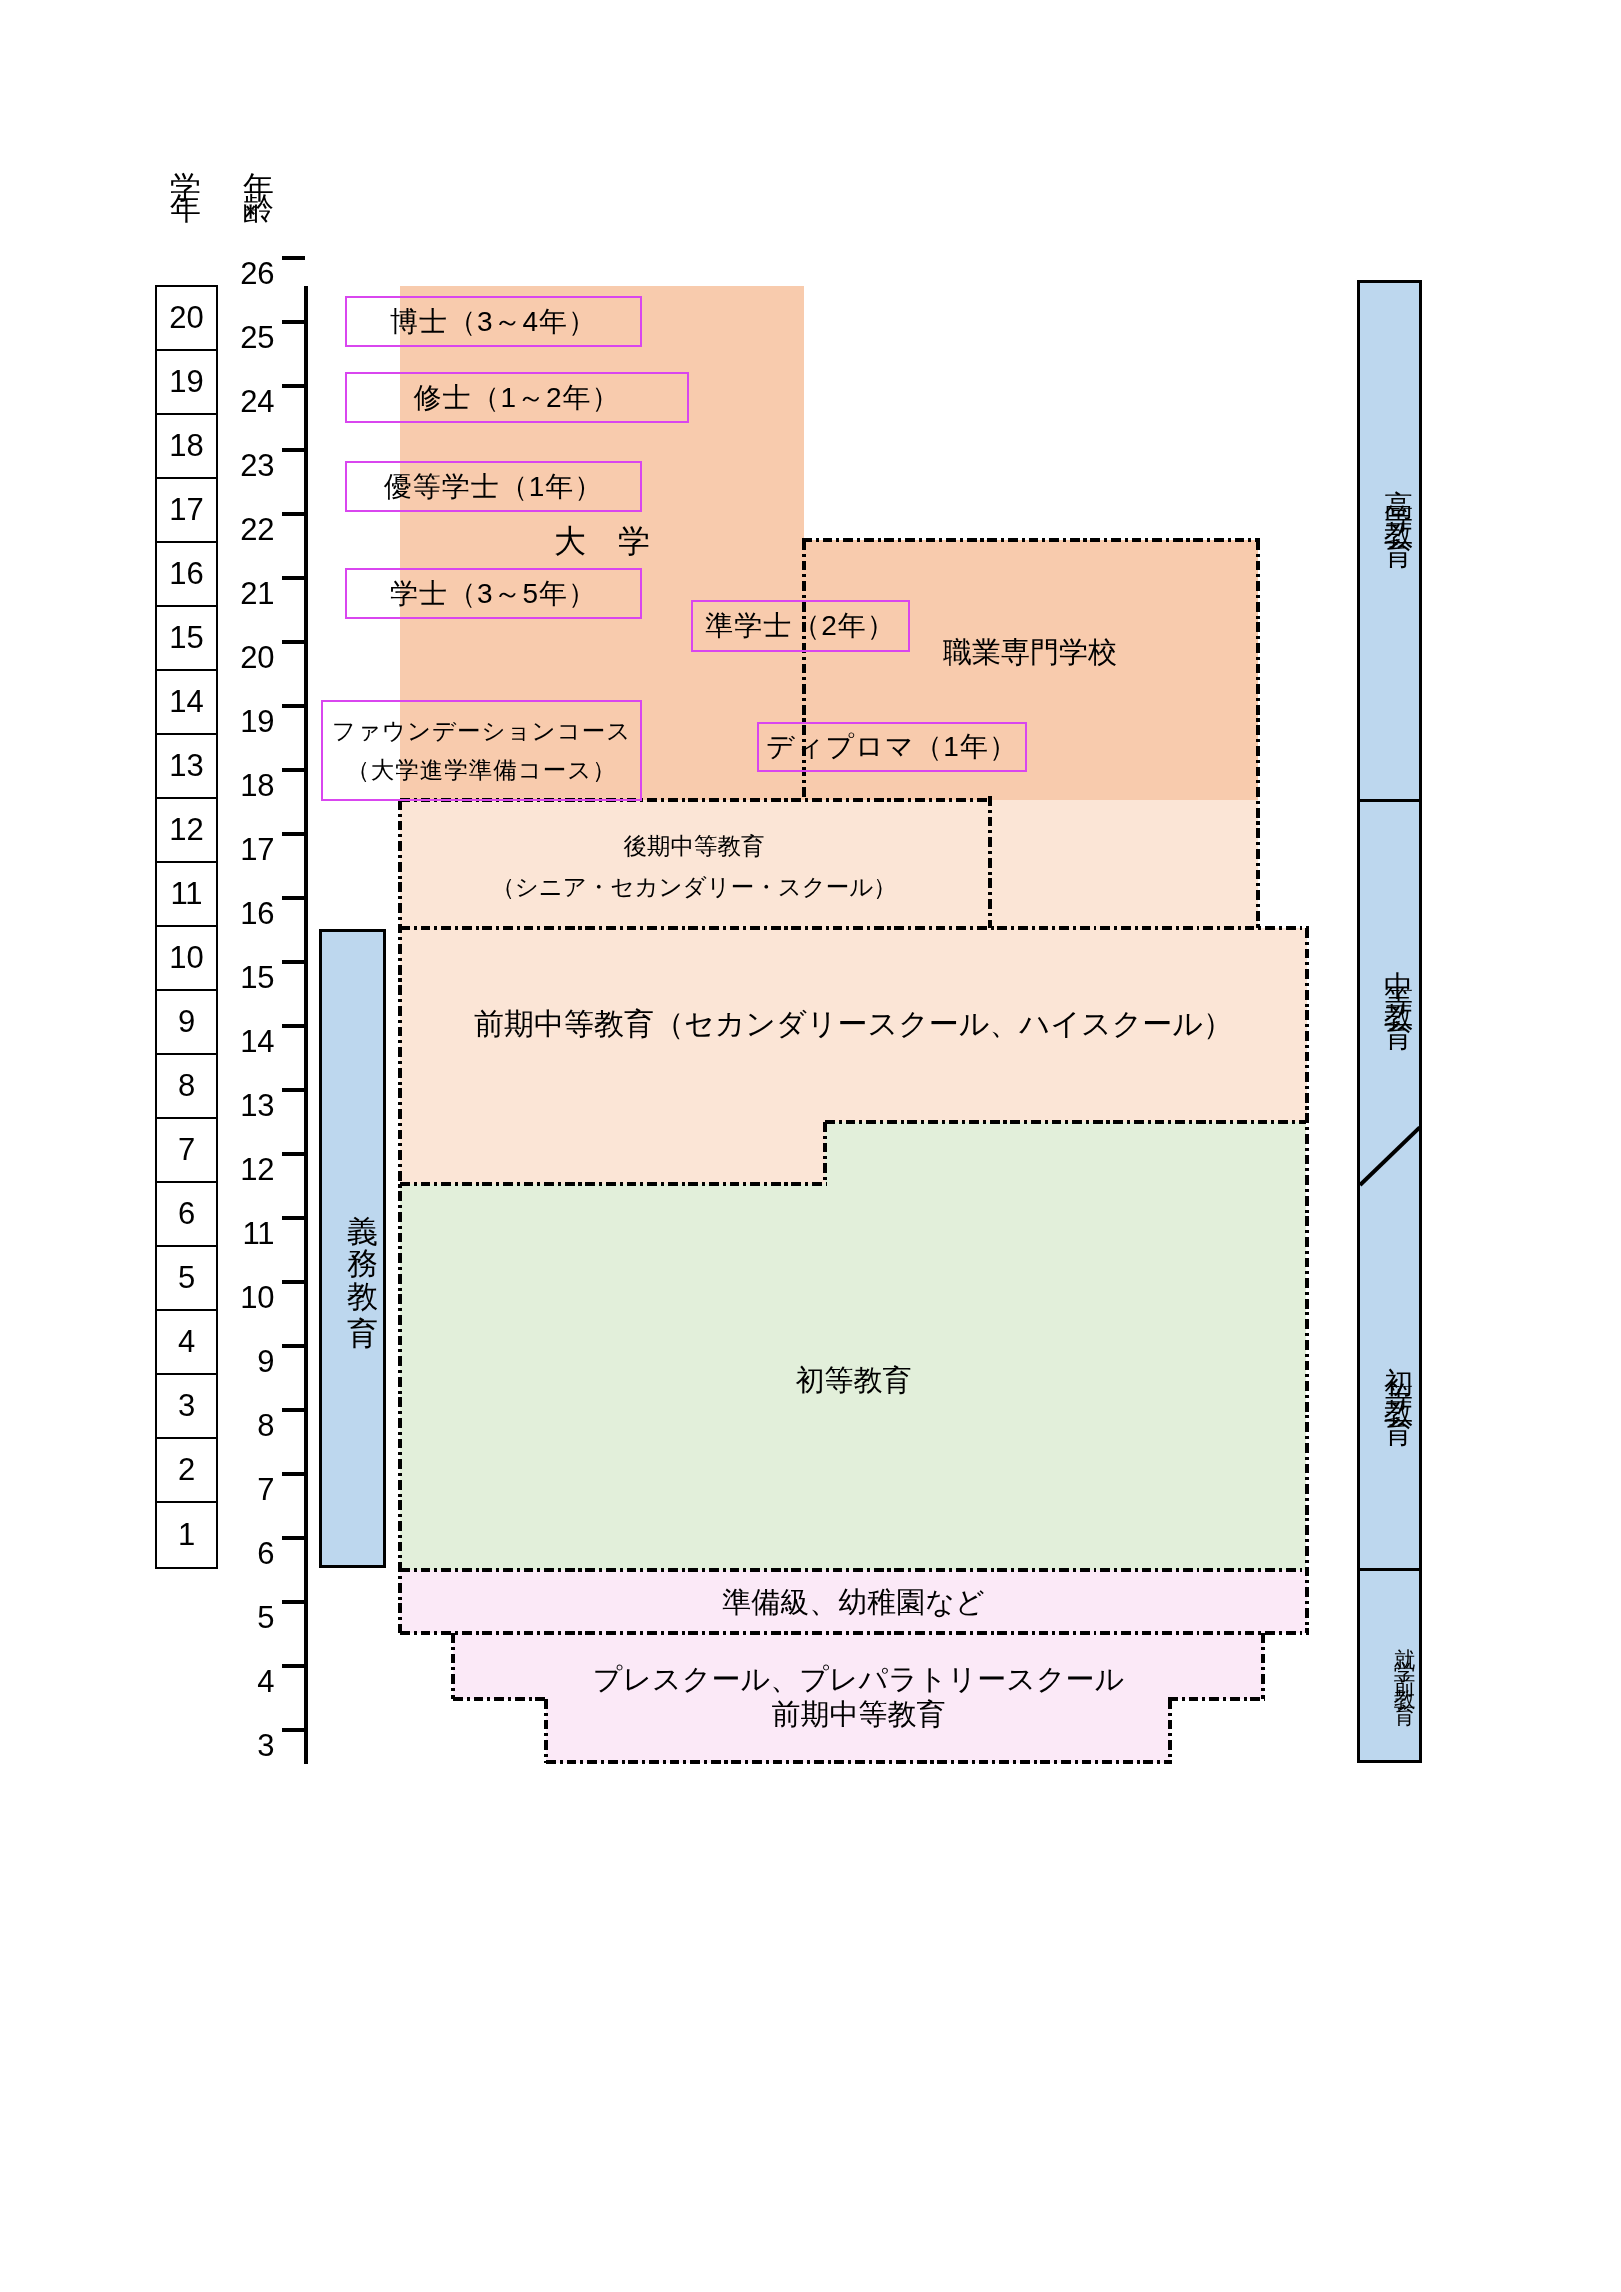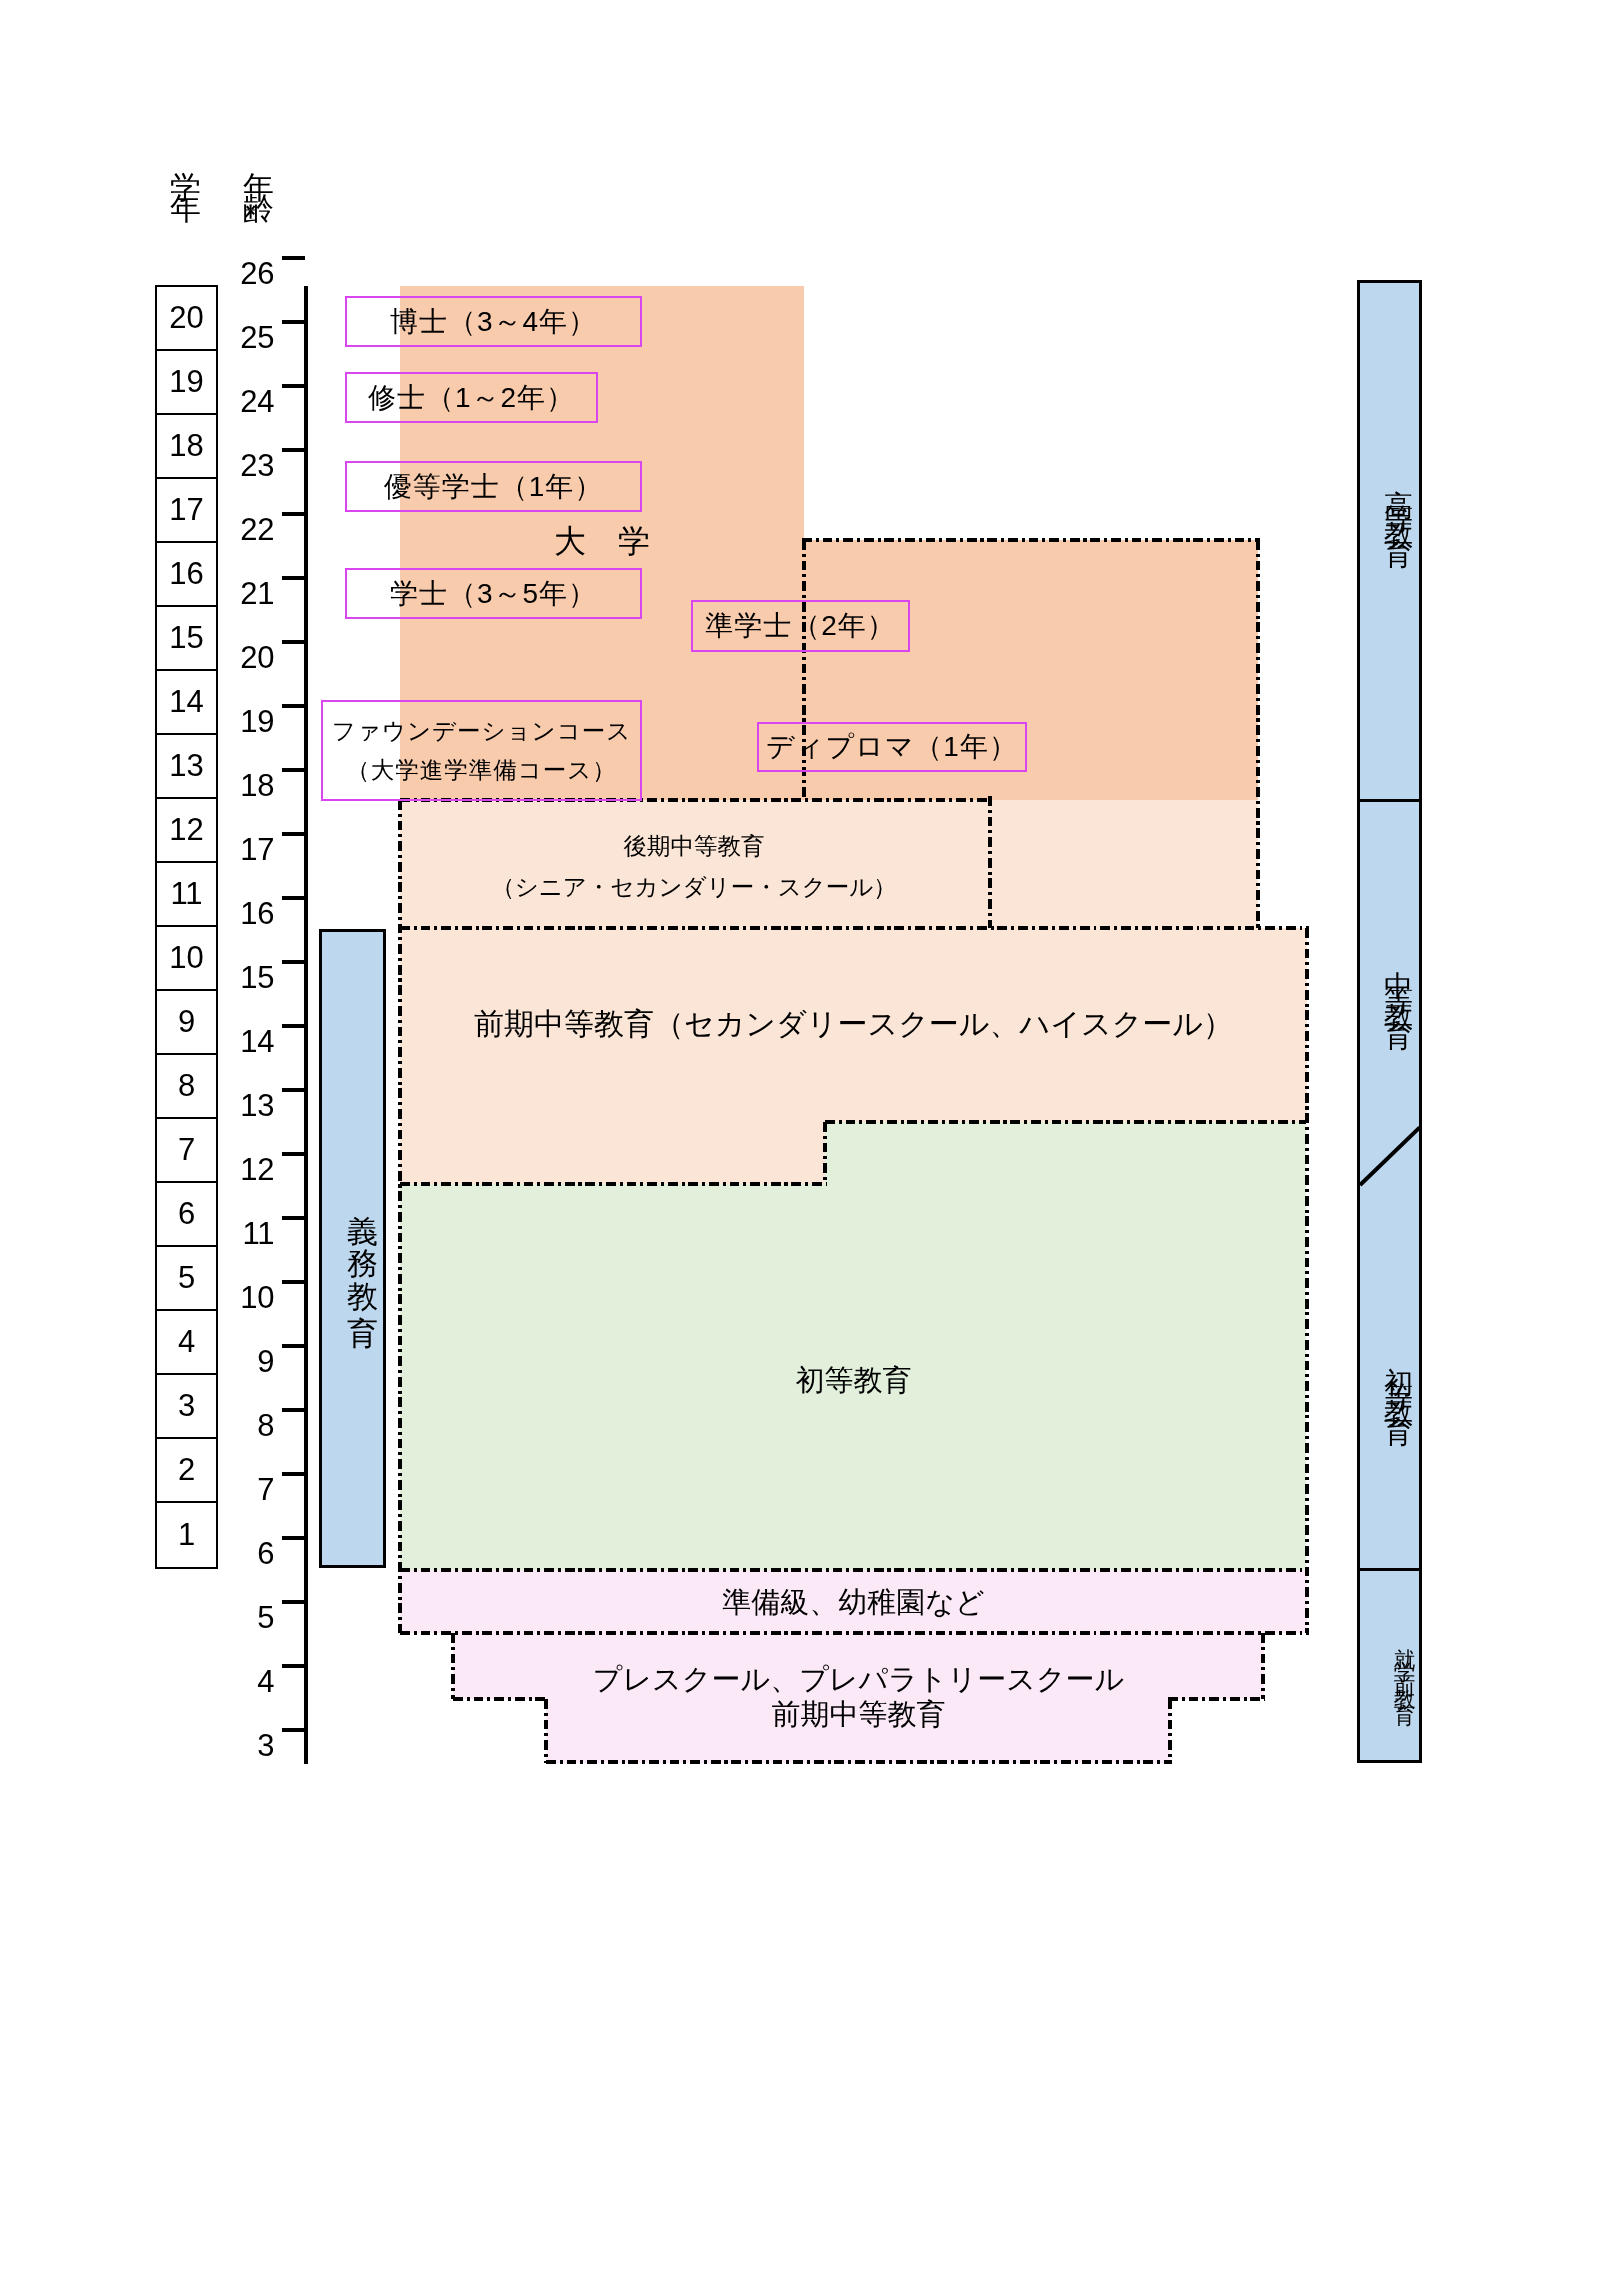--- a/index.html
+++ b/index.html
@@ -198,21 +198,21 @@
       <div class="yearbox">1</div>
     </div>
 
   <div class="bar" style="left:319px;top:929px;width:67px;height:639px;">
     <div class="vtext abs" style="font-size:31px;letter-spacing:33px;padding-top:17.6px;box-sizing:border-box;">義務教育</div>
   </div>
 
   <div class="tbox" style="left:345px;top:296px;width:297px;height:51px;">
     <span>博士（3～4年）</span>
     </div>
-  <div class="tbox" style="left:345px;top:372px;width:253px;height:51px;text-align:right;">
+  <div class="tbox" style="left:345px;top:372px;width:344px;height:51px;text-align:right;">
     <span>修士（1～2年）</span>
     </div>
   <div class="tbox" style="left:345px;top:461px;width:297px;height:51px;">
     <span>優等学士（1年）</span>
     </div>
   <div class="tbox" style="left:345px;top:568px;width:297px;height:51px;">
     <span>学士（3～5年）</span>
     </div>
 
   <div class="blabel" style="left:400px;top:520px;width:404px;font-size:32px;">大　学</div>
@@ -222,20 +222,21 @@
     <span>（大学進学準備コース）</span>
   </div>
 
   <div class="tbox" style="left:691px;top:600px;width:219px;height:52px;">
     <span>準学士（2年）</span>
     </div>
   <div class="tbox" style="left:757px;top:722px;width:270px;height:50px;">
     <span>ディプロマ（1年）</span>
     </div>
   <div class="blabel" style="left:802px;top:628px;width:456px;line-height:49px;">
+    <div>職業専門学校</div>
   </div>
 
   <div class="blabel small" style="left:400px;top:826px;width:588px;line-height:41px;">
     <div>後期中等教育</div>
     <div>（シニア・セカンダリー・スクール）</div>
   </div>
   <div class="blabel" style="left:400px;top:1004px;width:907px;font-size:30px;">前期中等教育（セカンダリースクール、ハイスクール）</div>
 
   <div class="blabel" style="left:400px;top:1361px;width:907px;">初等教育</div>
   <div class="blabel" style="left:400px;top:1583px;width:907px;">準備級、幼稚園など</div>

